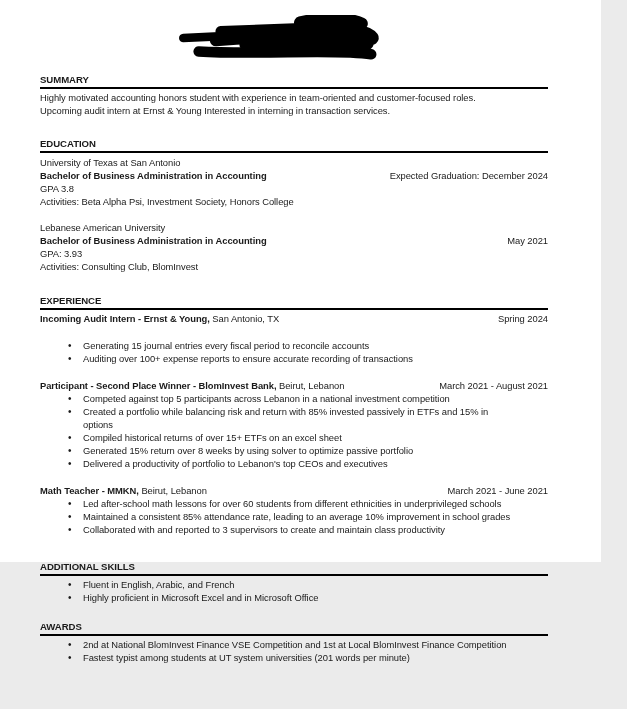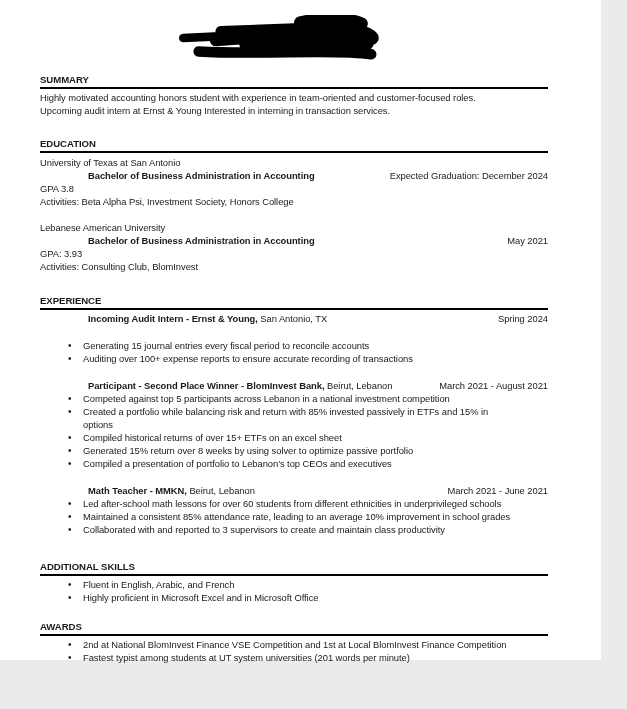--- a/index.html
+++ b/index.html
@@ -7,21 +7,21 @@
   body {
     background: #ebebeb;
     font-family: "Liberation Sans", sans-serif;
     color: #1a1a1a;
     position: relative;
     overflow: hidden;
   }
   .paper {
     position: absolute;
     top: 0; left: 0;
-    width: 601px; height: 660px;
+    width: 601px; height: 562px;
     background: #ffffff;
   }
   .scribble {
     position: absolute;
     top: 15px; left: 173px;
     width: 220px; height: 46px;
   }
   .content {
     position: absolute;
     top: 73px; left: 40px;
@@ -41,21 +41,20 @@
   .section-education { margin-top: 20px; }
   .section-experience { margin-top: 21px; }
   .section-skills { margin-top: 24px; }
   .section-awards { margin-top: 16px; }
   .school { margin-top: 3px; }
   .school + .school { margin-top: 13px; }
   .row {
     display: flex;
     justify-content: space-between;
     align-items: center;
-    margin-left: 48px;
   }
   .b { font-weight: bold; }
   .date { white-space: nowrap; }
   .job { margin-top: 2px; }
   .job + .job { margin-top: 14px; }
   ul { list-style: none; margin: 0; padding: 0; }
   li {
     position: relative;
     padding-left: 43px;
     white-space: pre-line;
@@ -139,21 +138,21 @@
         <div class="row">
           <span><span class="b">Participant - Second Place Winner - BlomInvest Bank,</span><span> Beirut, Lebanon</span></span>
           <span class="date">March 2021 - August 2021</span>
         </div>
         <ul>
           <li>Competed against top 5 participants across Lebanon in a national investment competition</li>
           <li>Created a portfolio while balancing risk and return with 85% invested passively in ETFs and 15% in
 options</li>
           <li>Compiled historical returns of over 15+ ETFs on an excel sheet</li>
           <li>Generated 15% return over 8 weeks by using solver to optimize passive portfolio</li>
-          <li>Compiled a presentation of portfolio to Lebanon's top CEOs and executives</li>
+          <li>Delivered a productivity of portfolio to Lebanon's top CEOs and executives</li>
         </ul>
       </div>
 
       <div class="job">
         <div class="row">
           <span><span class="b">Math Teacher - MMKN,</span><span> Beirut, Lebanon</span></span>
           <span class="date">March 2021 - June 2021</span>
         </div>
         <ul>
           <li>Led after-school math lessons for over 60 students from different ethnicities in underprivileged schools</li>

